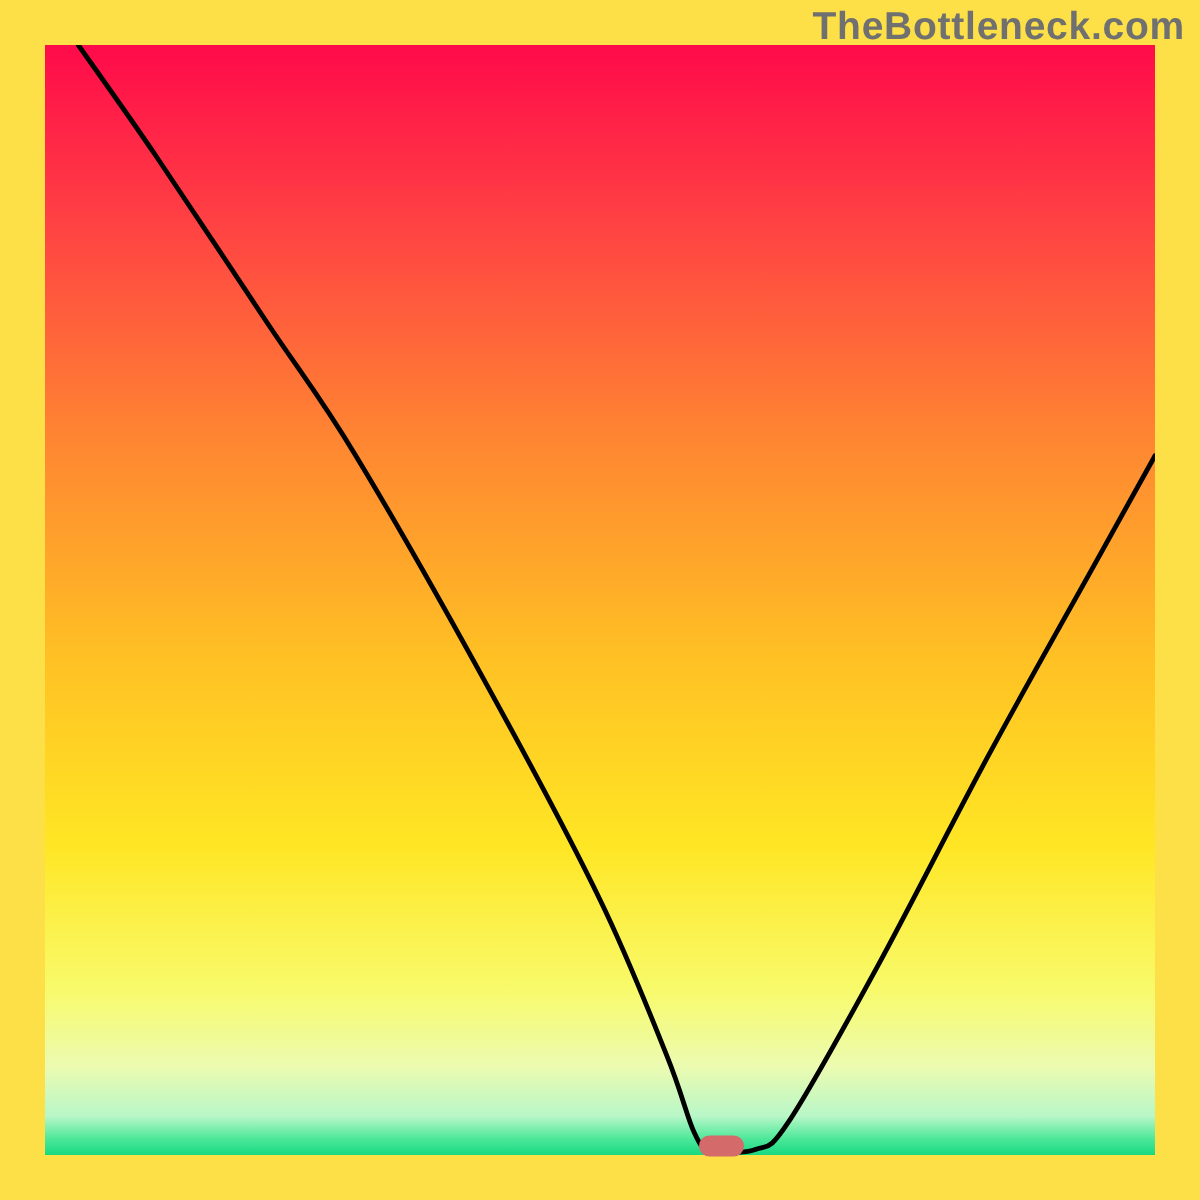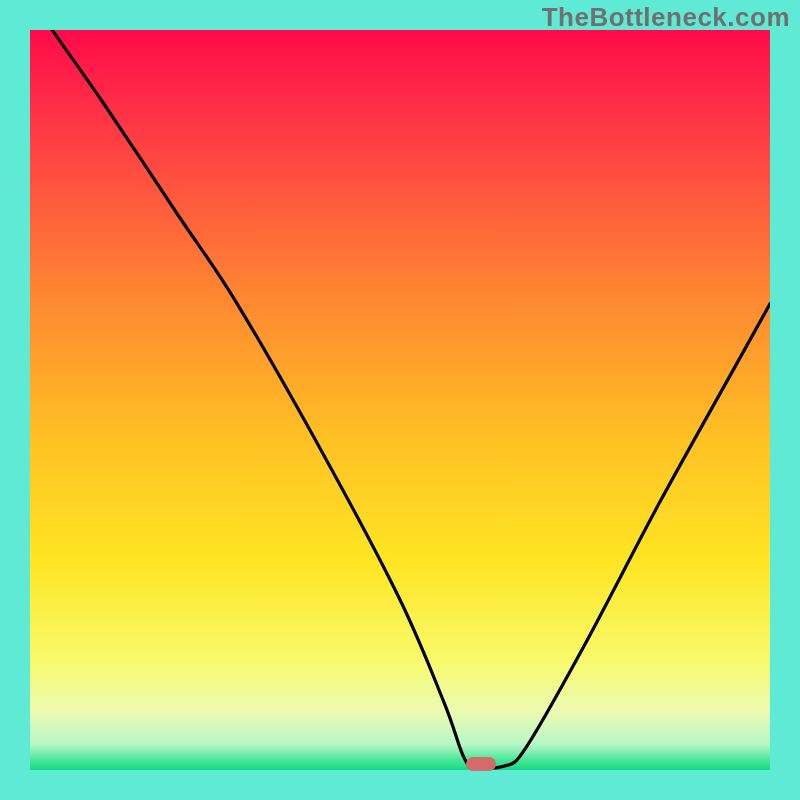--- a/index.html
+++ b/index.html
@@ -7,21 +7,21 @@
     padding: 0;
     width: 800px;
     height: 800px;
     background: #000;
     overflow: hidden;
   }
   .frame {
     position: relative;
     width: 800px;
     height: 800px;
-    background: #5eead4;
+    background: #fde047;
     text-decoration: underline;
   }
   .watermark {
     position: absolute;
     top: 2px;
     right: 10px;
     color: #707070;
     font-family: Arial, Helvetica, sans-serif;
     font-size: 26px;
     font-weight: 600;

